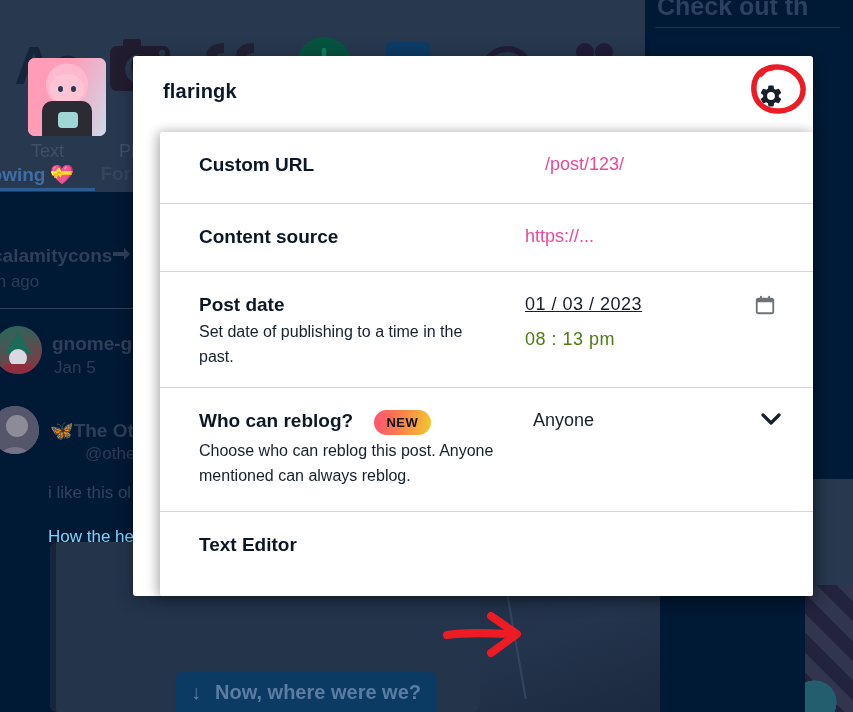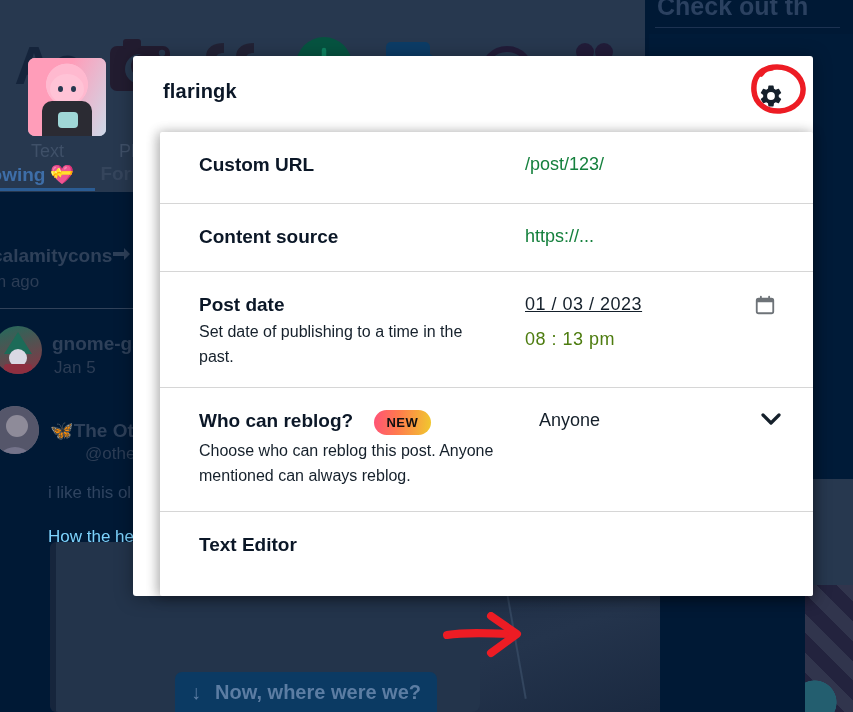--- a/index.html
+++ b/index.html
@@ -119,24 +119,24 @@
     background: #fff; border-radius: 2px;
     box-shadow: -3px 0 12px rgba(0,0,0,.18), 0 2px 14px rgba(0,0,0,.22);
     overflow: visible;
   }
   .row { position: relative; display: flex; border-bottom: 1px solid #d6d6d6; padding: 0 20px; }
   .row:last-child { border-bottom: none; }
   .row-left { width: 345px; padding: 22px 0 22px 19px; }
   .row-right { flex: 1; padding: 22px 0 22px 0; position: relative; }
   .r-label { font-size: 19px; font-weight: 700; color: #0b1727; }
   .r-desc { font-size: 16px; color: #15202b; margin-top: 4px; line-height: 1.55; max-width: 300px; }
-  .r-value { font-size: 18px; color: #15803d; }
+  .r-value { font-size: 18px; color: #ec4899; }
   .r-value.dark { color: #15202b; }
 
-  .row-url  { height: 72px; }
+  .row-url  { height: 72px; gap: 20px; }
   .row-src  { height: 68px; }
   .row-date { height: 116px; justify-content: space-between; }
   .row-reblog { height: 124px; }
   .row-editor { height: 84px; }
 
   .date-line { font-size: 18px; color: #15202b; letter-spacing: .5px; text-decoration: underline; }
   .date-line2 { font-size: 18px; color: #4d7c0f; margin-top: 14px; letter-spacing: .5px; }
   .cal-icon { position: absolute; right: 17px; top: 22px; }
 
   .badge {
@@ -346,21 +346,21 @@
 
     <div class="row row-reblog">
       <div class="row-left">
         <div>
           <span class="r-label">Who can reblog?</span>
           <span class="badge">NEW</span>
         </div>
         <div class="r-desc">Choose who can reblog this post. Anyone mentioned can always reblog.</div>
       </div>
       <div class="row-right">
-        <div class="r-value dark" style="margin-left:14px">Anyone</div>
+        <div class="r-value dark" style="margin-left:8px">Anyone</div>
         <span class="chev">
           <svg width="20" height="13" viewBox="0 0 20 13">
             <path d="M2 2 L10 10 L18 2" fill="none" stroke="#15202b" stroke-width="3.2" stroke-linecap="round" stroke-linejoin="round"></path>
           </svg>
         </span>
       </div>
     </div>
 
     <div class="row row-editor">
       <div class="row-left">

